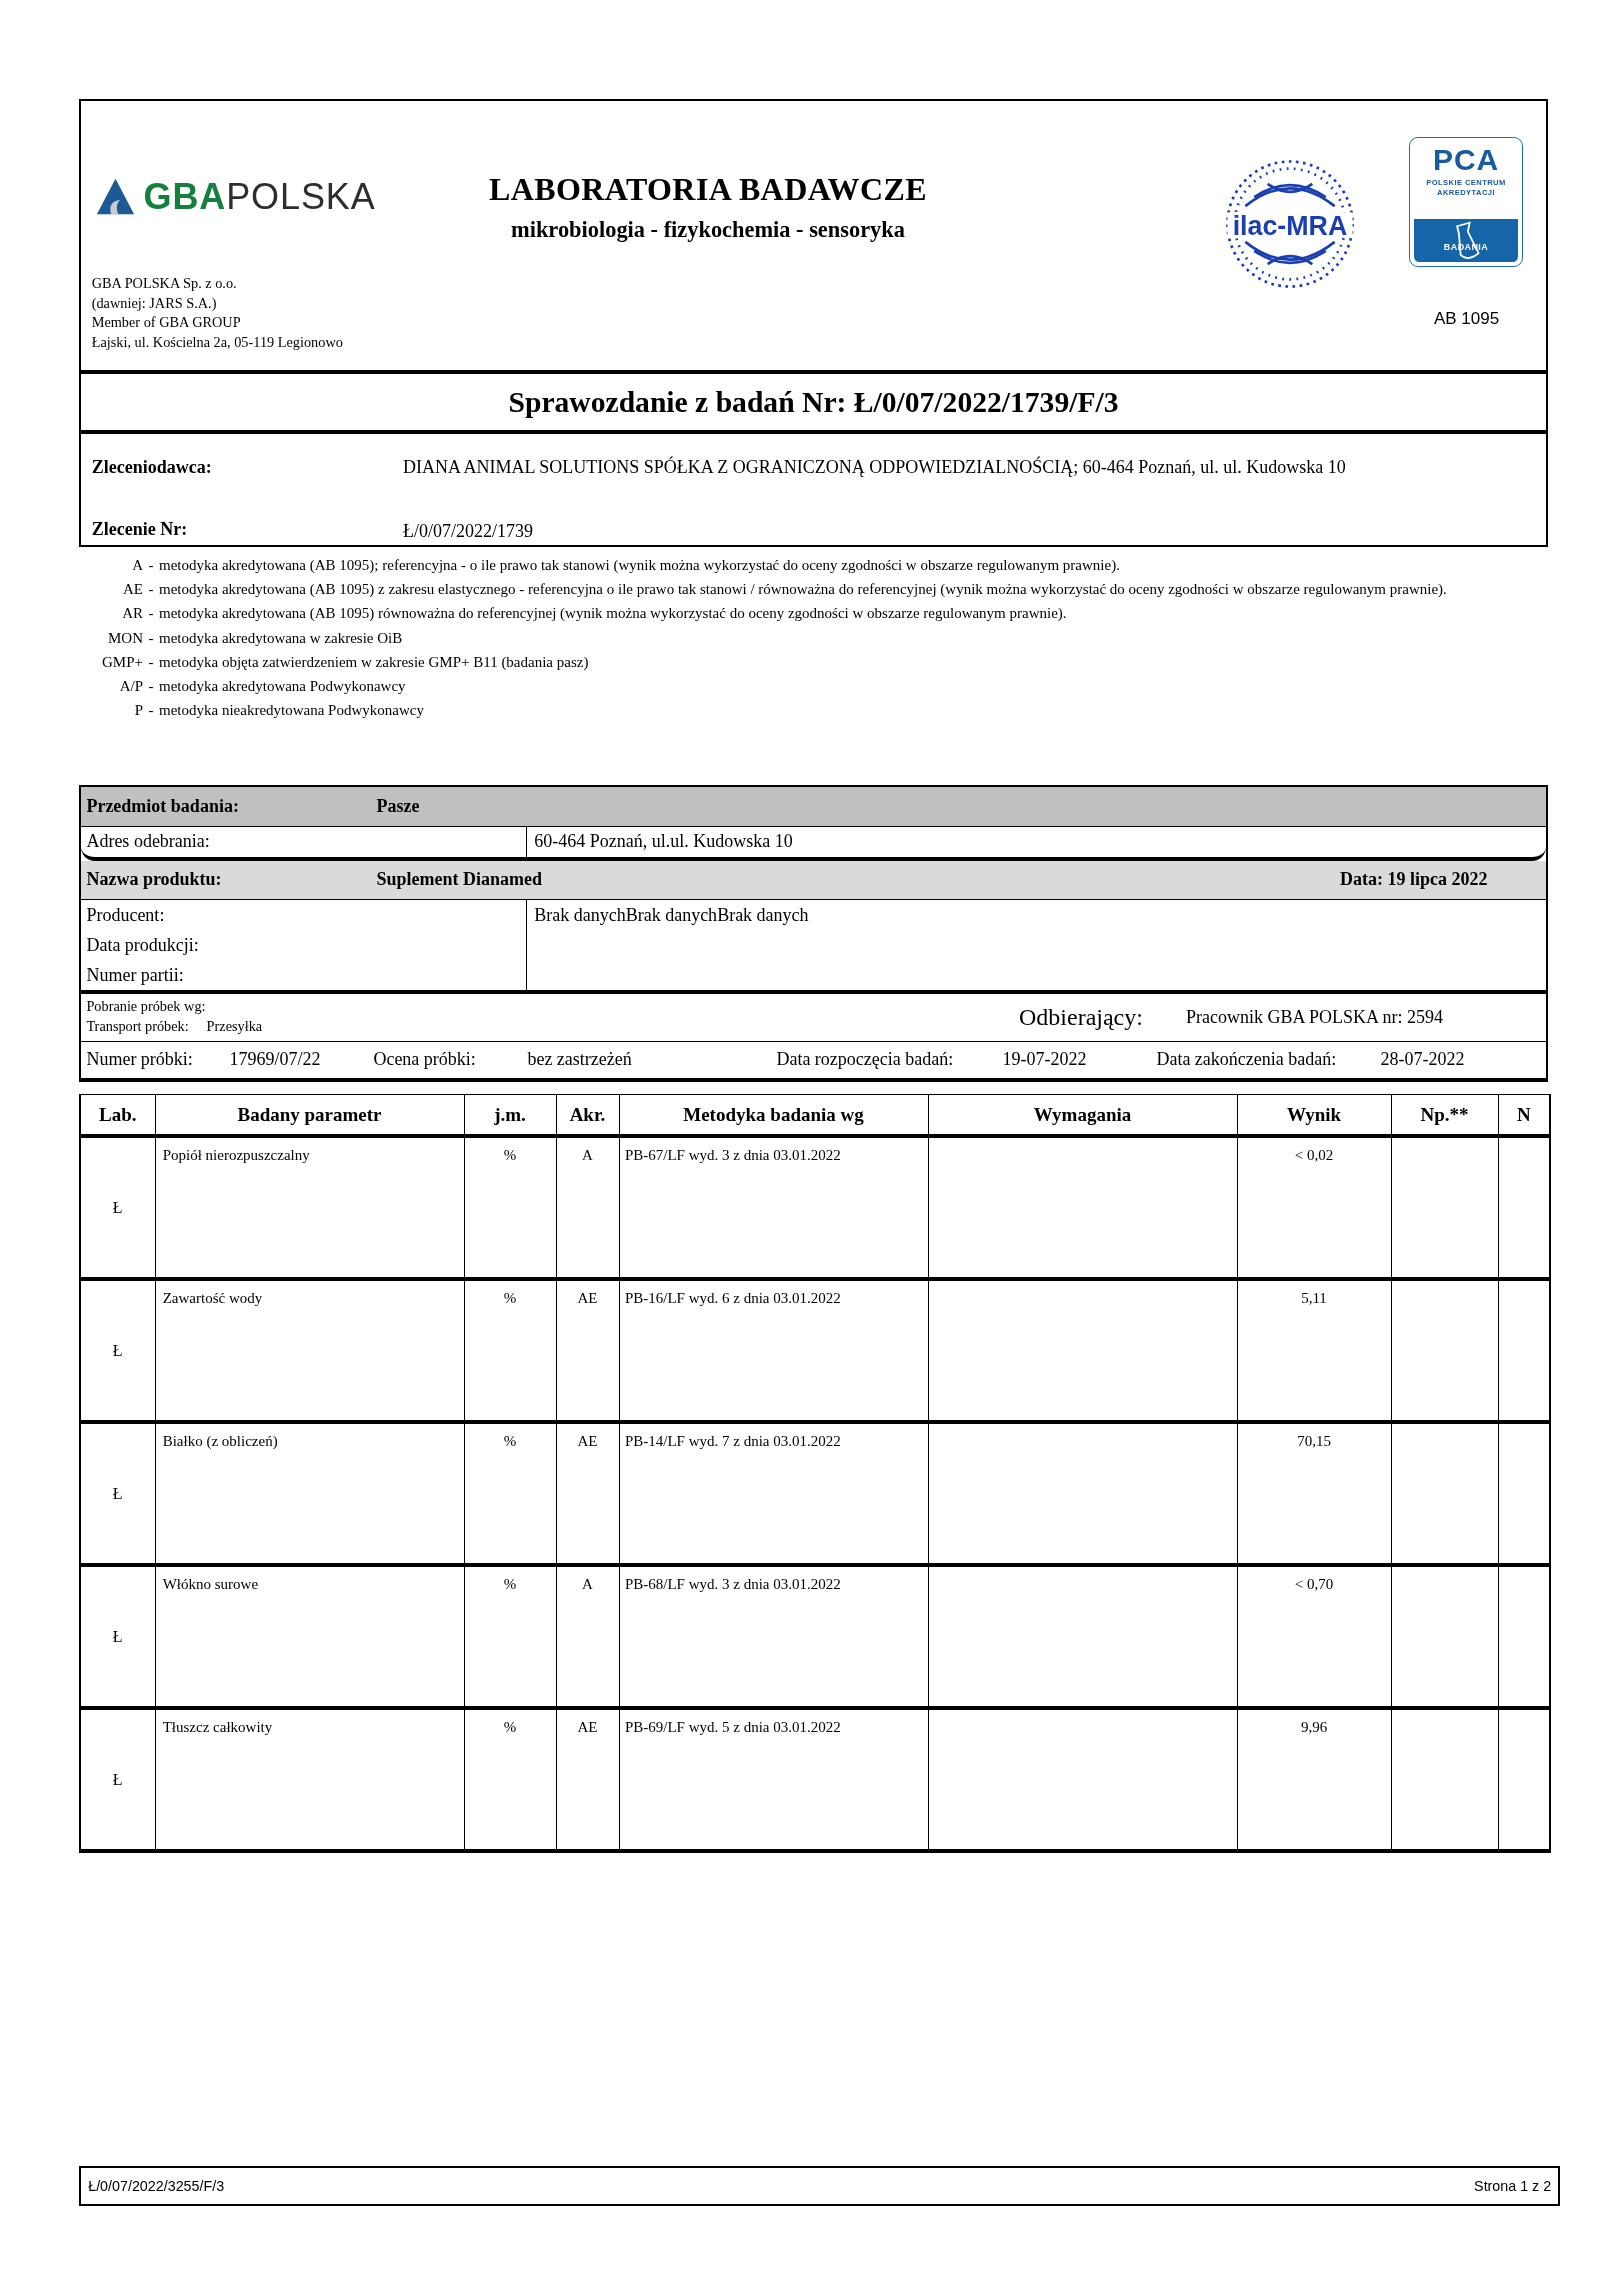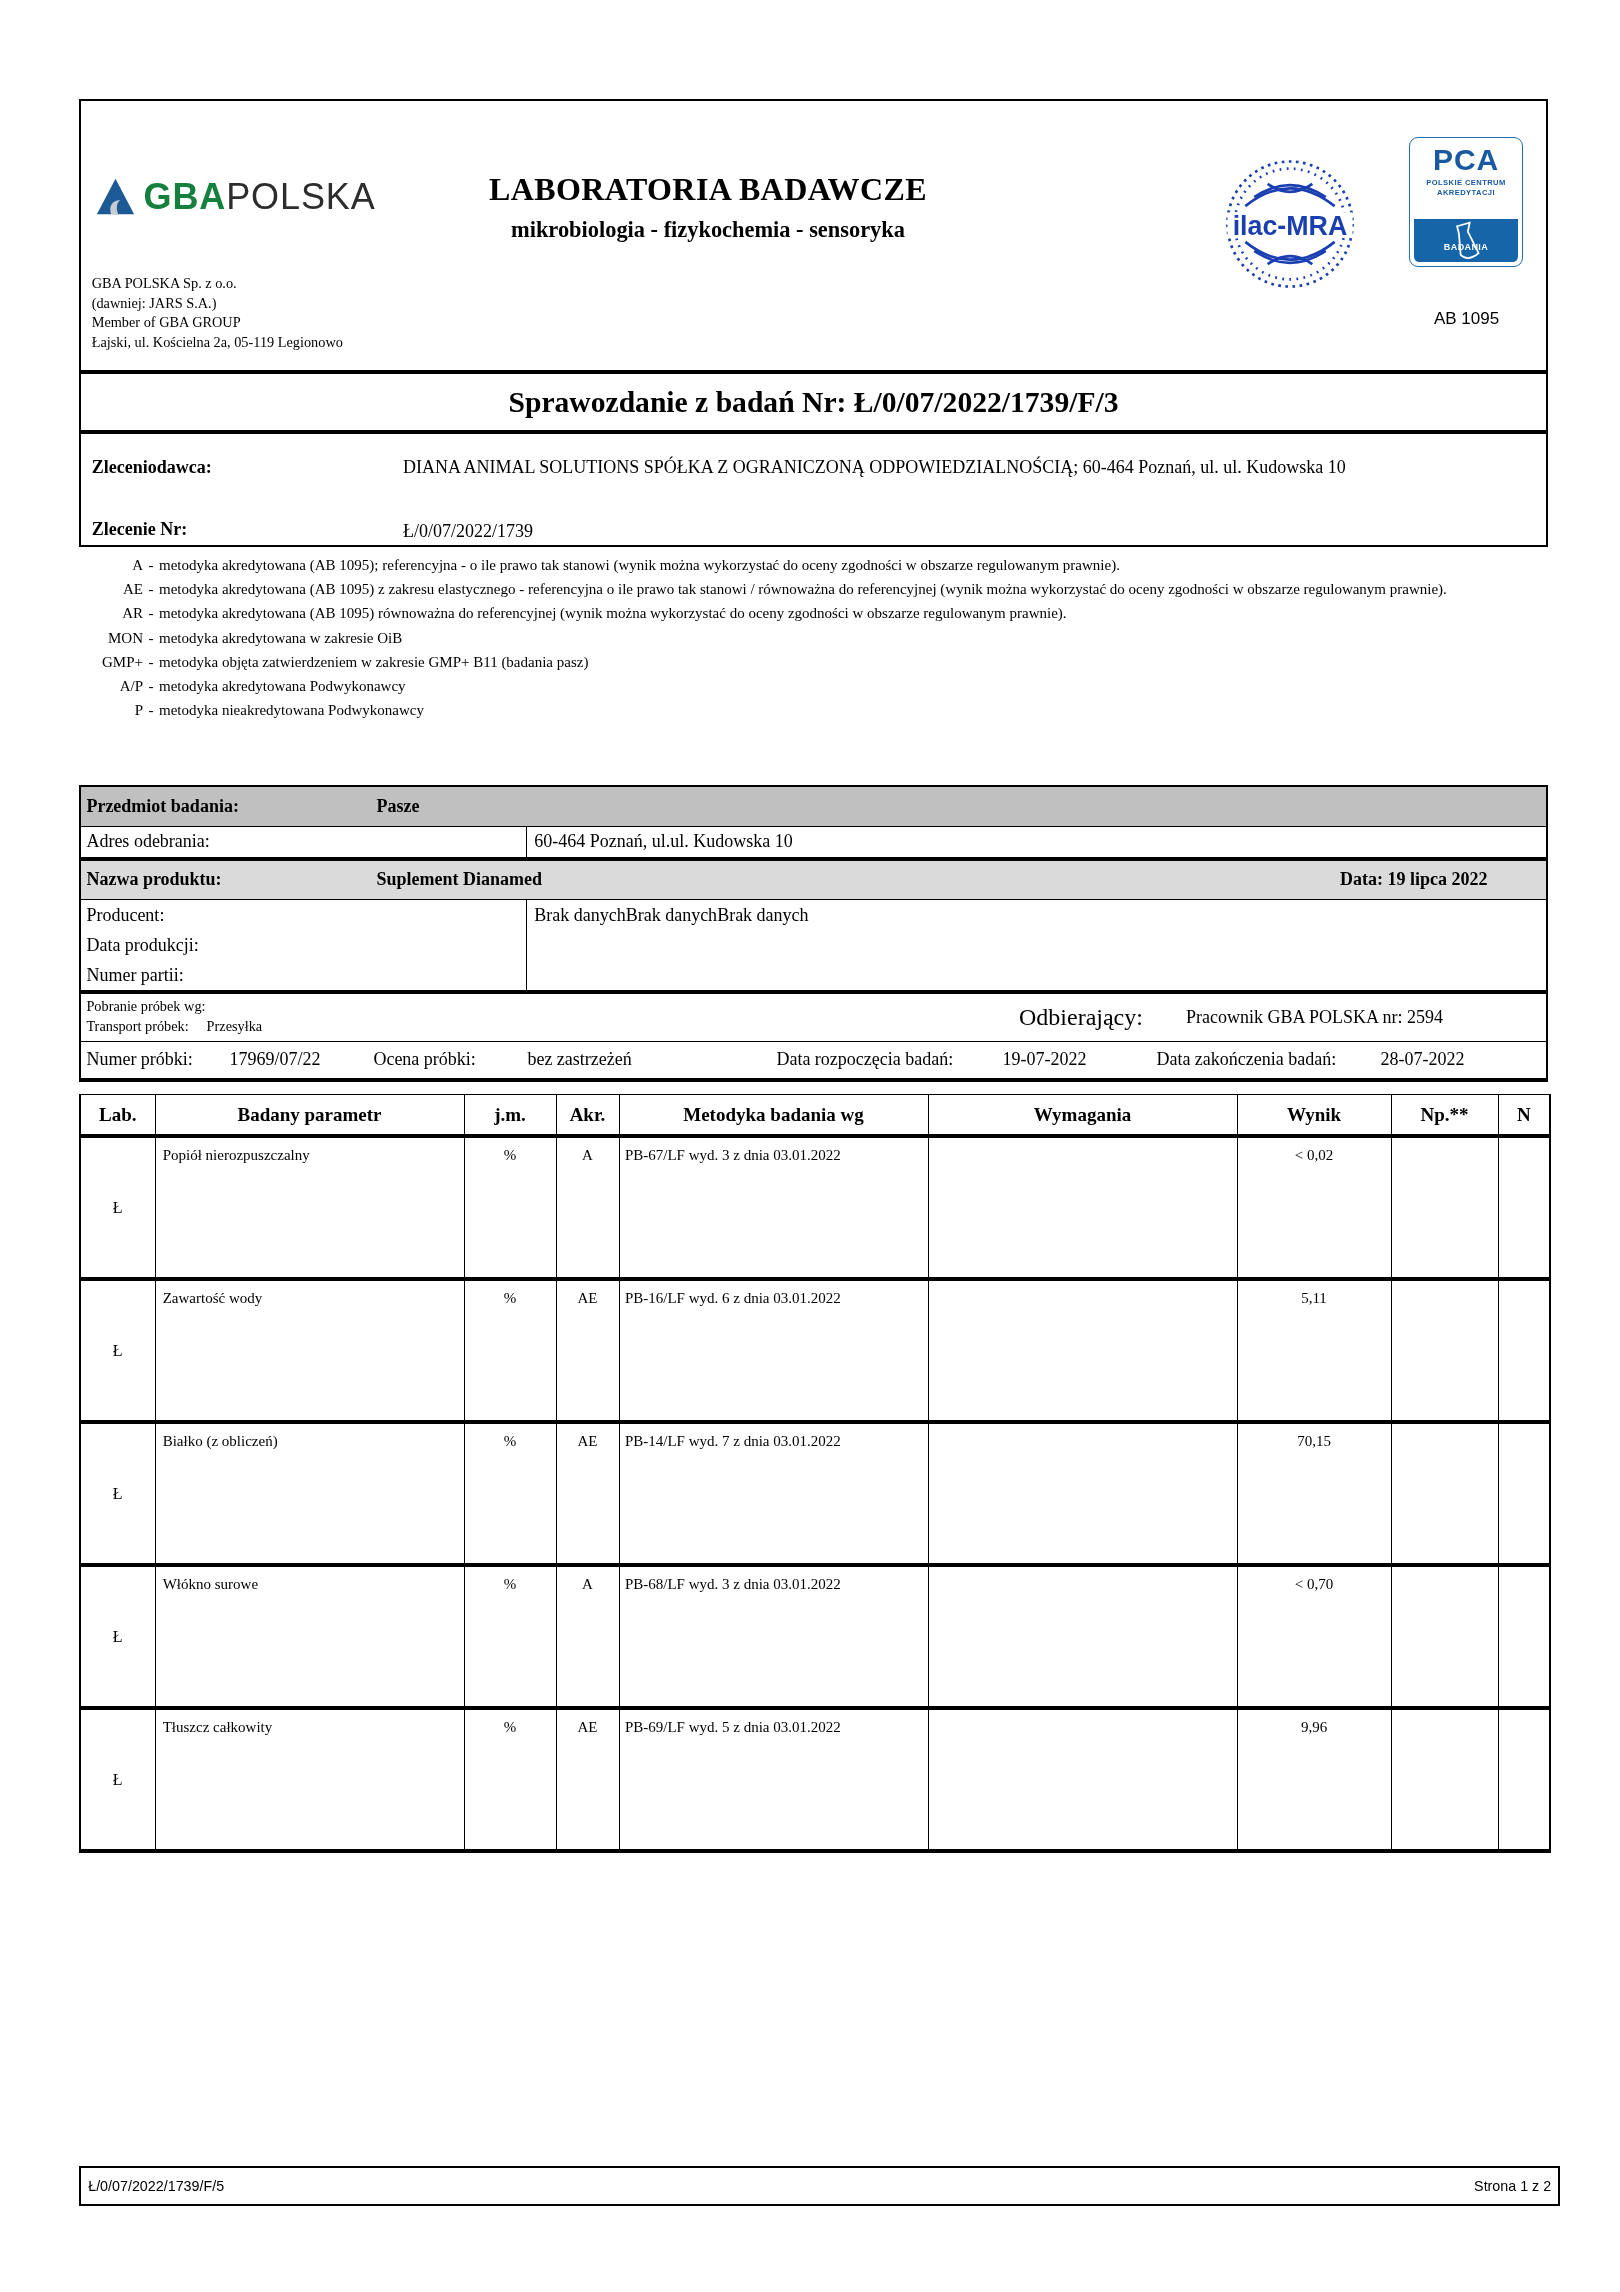--- a/index.html
+++ b/index.html
@@ -161,21 +161,21 @@
       <span class="legend-dash">-</span>
       <span class="legend-text">metodyka nieakredytowana Podwykonawcy</span>
   </div>
 </div>
 
 <div id="info" class="abs">
   <div class="irow gray1" style="height:39px; border-bottom:0.9px solid #000;">
     <span class="b" style="padding-left:5.4px; width:290px;">Przedmiot badania:</span>
     <span class="b">Pasze</span>
   </div>
-  <div class="irow thick" style="height:29.6px;">
+  <div class="irow thick" style="height:29.6px;border-radius:14px;">
     <span class="cell-split">Adres odebrania:</span>
     <span class="cell-rest">60-464 Poznań, ul.ul. Kudowska 10</span>
   </div>
   <div class="irow gray2" style="height:38px;">
     <span class="b" style="padding-left:5.4px; width:290px;">Nazwa produktu:</span>
     <span class="b" style="flex:1;">Suplement Dianamed</span>
     <span class="b" style="width:206px;"><span>Data:</span> <span>19 lipca 2022</span></span>
   </div>
   <div class="irow thick" style="height:90px; align-items:stretch;">
     <div class="cell-split" style="flex-direction:column; align-items:flex-start; justify-content:center; line-height:30px;">
@@ -287,16 +287,16 @@
       <td style="padding-left:5.4px;">PB-69/LF wyd. 5 z dnia 03.01.2022</td>
       <td class="wymag"></td>
       <td class="c">9,96</td>
       <td></td>
       <td class="outerR"></td>
     </tr>
   </tbody>
 </table>
 
 <div id="foot" class="abs">
-  <span>Ł/0/07/2022/1739/F/5</span>
+  <span>Ł/0/07/2022/3255/F/3</span>
   <span>Strona 1 z 2</span>
 </div>
 
 
 </body></html>

